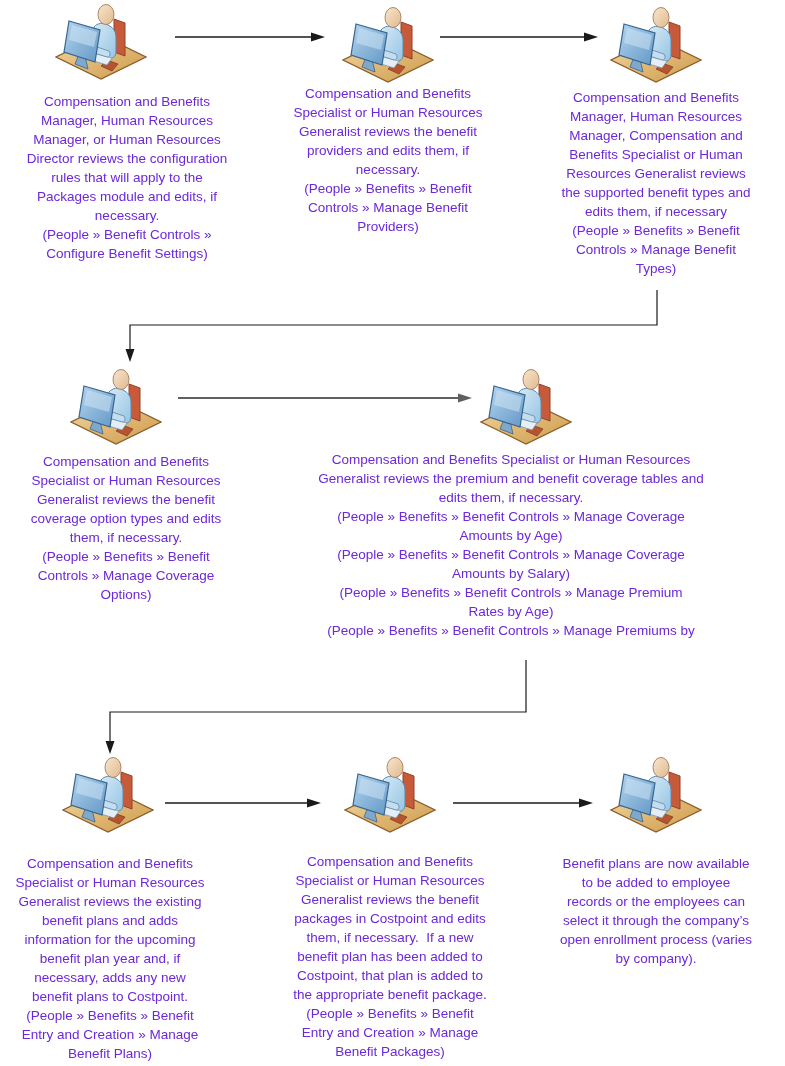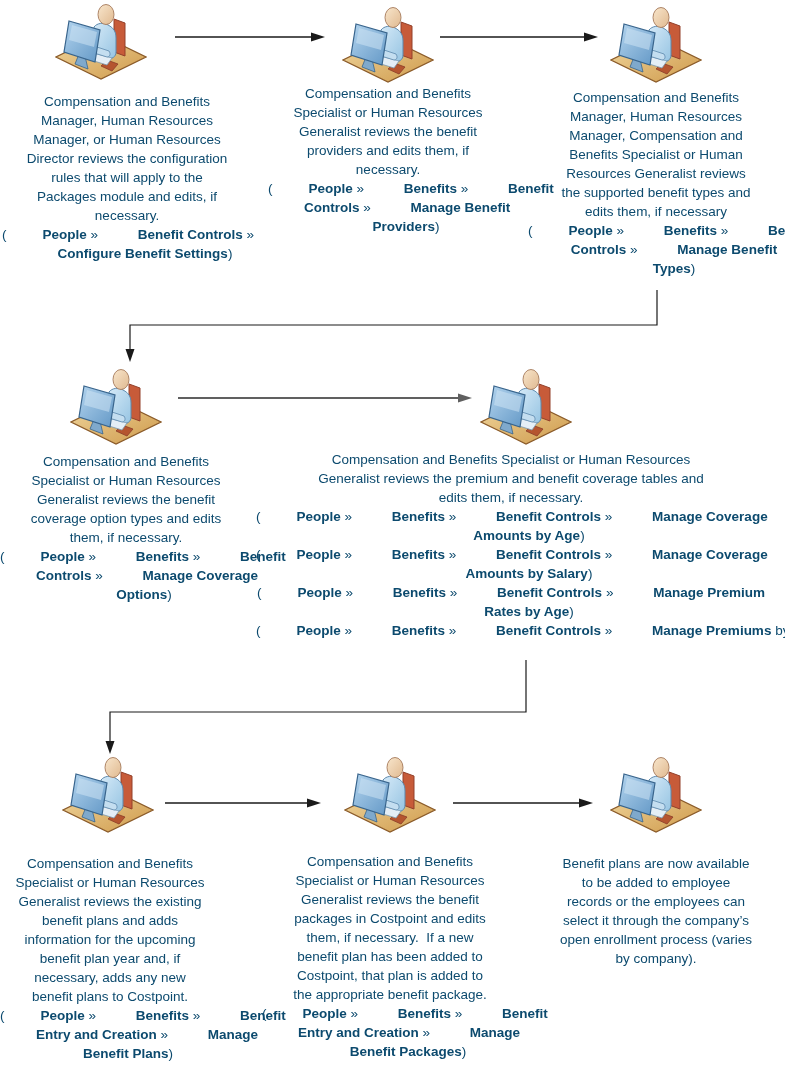--- a/index.html
+++ b/index.html
@@ -1,20 +1,20 @@
 <!DOCTYPE html>
 <html><head>
 <meta charset="utf-8">
 <style>
   html,body{margin:0;padding:0;background:#fff;}
   .canvas{position:relative;width:785px;height:1066px;background:#ffffff;
-          font-family:"Liberation Sans",sans-serif;color:#0c4a6e;overflow:hidden;}
+          font-family:"Liberation Sans",sans-serif;color:#6d28d9;overflow:hidden;}
   .txt{position:absolute;text-align:center;font-size:13.5px;line-height:19px;}
   .ln{white-space:pre;}
-  .b{font-weight:bold;padding-left:36px;}
+  .b{font-weight:normal;}
   .icon{position:absolute;width:92px;height:78px;}
   .conn{position:absolute;overflow:visible;}
   svg{display:block;}
   #icon-defs{position:absolute;width:0;height:0;}
 </style>
 </head>
 <body>
 
 <div class="canvas">
 

